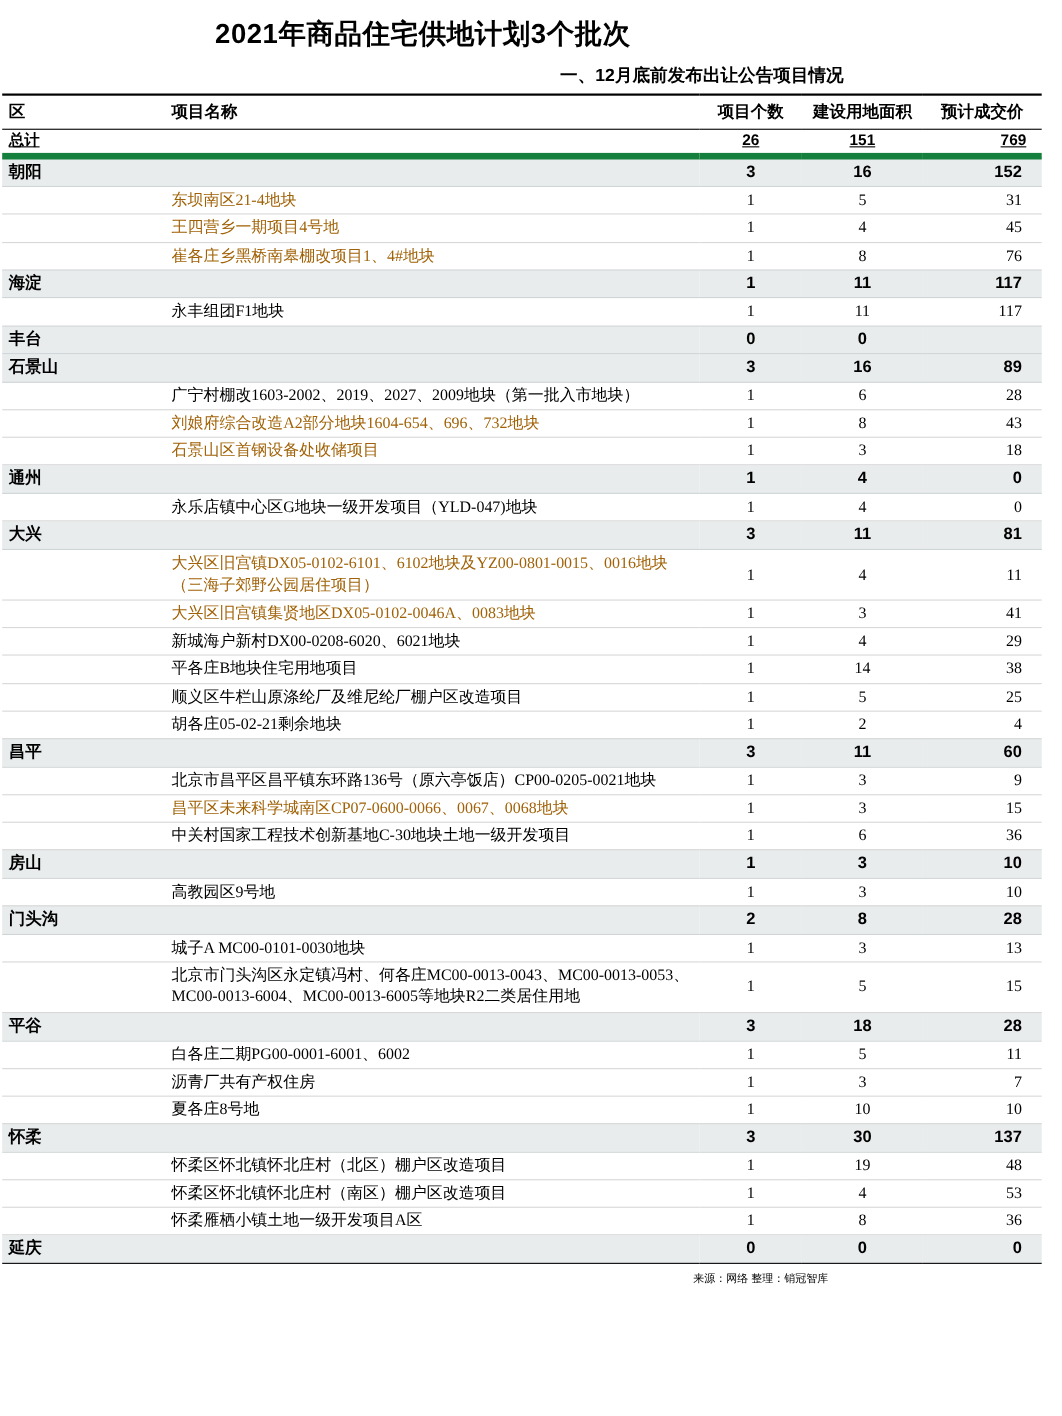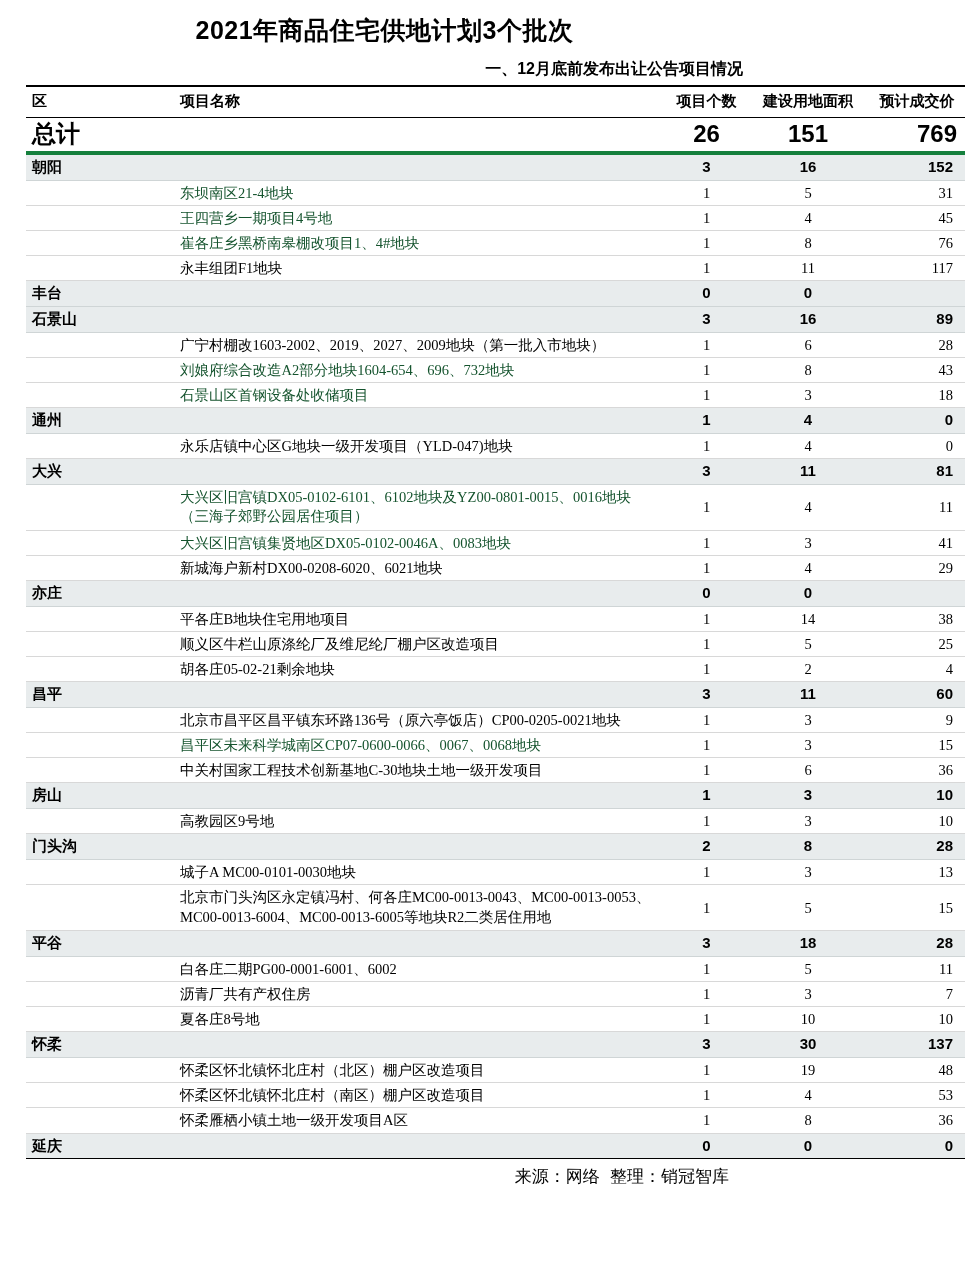--- a/index.html
+++ b/index.html
@@ -10,21 +10,21 @@
   body {
     width: 965px;
     font-family: "Liberation Serif", "DejaVu Serif", serif;
     color: #000000;
   }
   .page {
     width: 769px;
     min-height: 1287px;
     position: relative;
     box-sizing: border-box;
-    padding: 0 26px;
+    padding: 0 2px;
   }
   .doc-title {
     text-align: center;
     font-family: "Liberation Sans", sans-serif;
     font-weight: bold;
     font-size: 25px;
     letter-spacing: 0.5px;
     padding: 14px 0 10px 0;
   }
   .section-title {
@@ -62,24 +62,25 @@
 
   tbody td {
     padding: 3px 4px 3px 4px;
     border-bottom: 1px solid #d8d8d8;
     vertical-align: middle;
     line-height: 1.25;
   }
   tbody tr.total td {
     font-family: "Liberation Sans", sans-serif;
     font-weight: bold;
-    font-size: 24px;
-    border-bottom: 4px solid #15803d;
+    font-size: 14px;
+    border-bottom: 6px solid #15803d;
     padding-top: 1px;
     padding-bottom: 2px;
+    text-decoration: underline;
   }
   tbody tr.group td {
     background: #e8eced;
     font-family: "Liberation Sans", sans-serif;
     font-weight: bold;
     font-size: 15px;
     border-bottom: 1px solid #cfd5d6;
   }
   td.region {
     text-align: left;
@@ -95,30 +96,30 @@
   }
   td.price {
     text-align: right;
     padding-right: 18px;
   }
   tbody tr.total td.num { text-align: center; }
   tbody tr.total td.price { padding-right: 14px; }
   tbody tr.group td.num { text-align: center; }
   tbody tr.group td.price { text-align: right; padding-right: 18px; }
 
-  .blue { color: #14532d; }
+  .blue { color: #a16207; }
   .name-multiline { line-height: 1.35; }
 
   tbody tr.last-row td {
     border-bottom: 1.6px solid #000;
     margin-top: 28px;
   }
   .footer {
-    font-family: Liberation Mono, monospace;
-    font-size: 17px;
+    font-family: Liberation Sans, sans-serif;
+    font-size: 10px;
     text-align: right;
     padding: 6px 14px 10px 0;
     color: #000;
   }
 </style>
 </head>
 <body>
 
 <div class="page">
 
@@ -172,20 +173,27 @@
           <td class="num">4</td>
           <td class="price">45</td>
         </tr>
         <tr class="item">
           <td class="region"></td>
           <td class="name blue ">崔各庄乡黑桥南皋棚改项目1、4#地块</td>
           <td class="num">1</td>
           <td class="num">8</td>
           <td class="price">76</td>
         </tr>
+        <tr class="group">
+          <td class="region">海淀</td>
+          <td class="name"></td>
+          <td class="num">1</td>
+          <td class="num">11</td>
+          <td class="price">117</td>
+        </tr>
         <tr class="item">
           <td class="region"></td>
           <td class="name">永丰组团F1地块</td>
           <td class="num">1</td>
           <td class="num">11</td>
           <td class="price">117</td>
         </tr>
         <tr class="group">
           <td class="region">丰台</td>
           <td class="name"></td>
@@ -256,27 +264,20 @@
           <td class="num">3</td>
           <td class="price">41</td>
         </tr>
         <tr class="item">
           <td class="region"></td>
           <td class="name">新城海户新村DX00-0208-6020、6021地块</td>
           <td class="num">1</td>
           <td class="num">4</td>
           <td class="price">29</td>
         </tr>
-        <tr class="group">
-          <td class="region">亦庄</td>
-          <td class="name"></td>
-          <td class="num">0</td>
-          <td class="num">0</td>
-          <td class="price"></td>
-        </tr>
         <tr class="item">
           <td class="region"></td>
           <td class="name">平各庄B地块住宅用地项目</td>
           <td class="num">1</td>
           <td class="num">14</td>
           <td class="price">38</td>
         </tr>
         <tr class="item">
           <td class="region"></td>
           <td class="name">顺义区牛栏山原涤纶厂及维尼纶厂棚户区改造项目</td>

